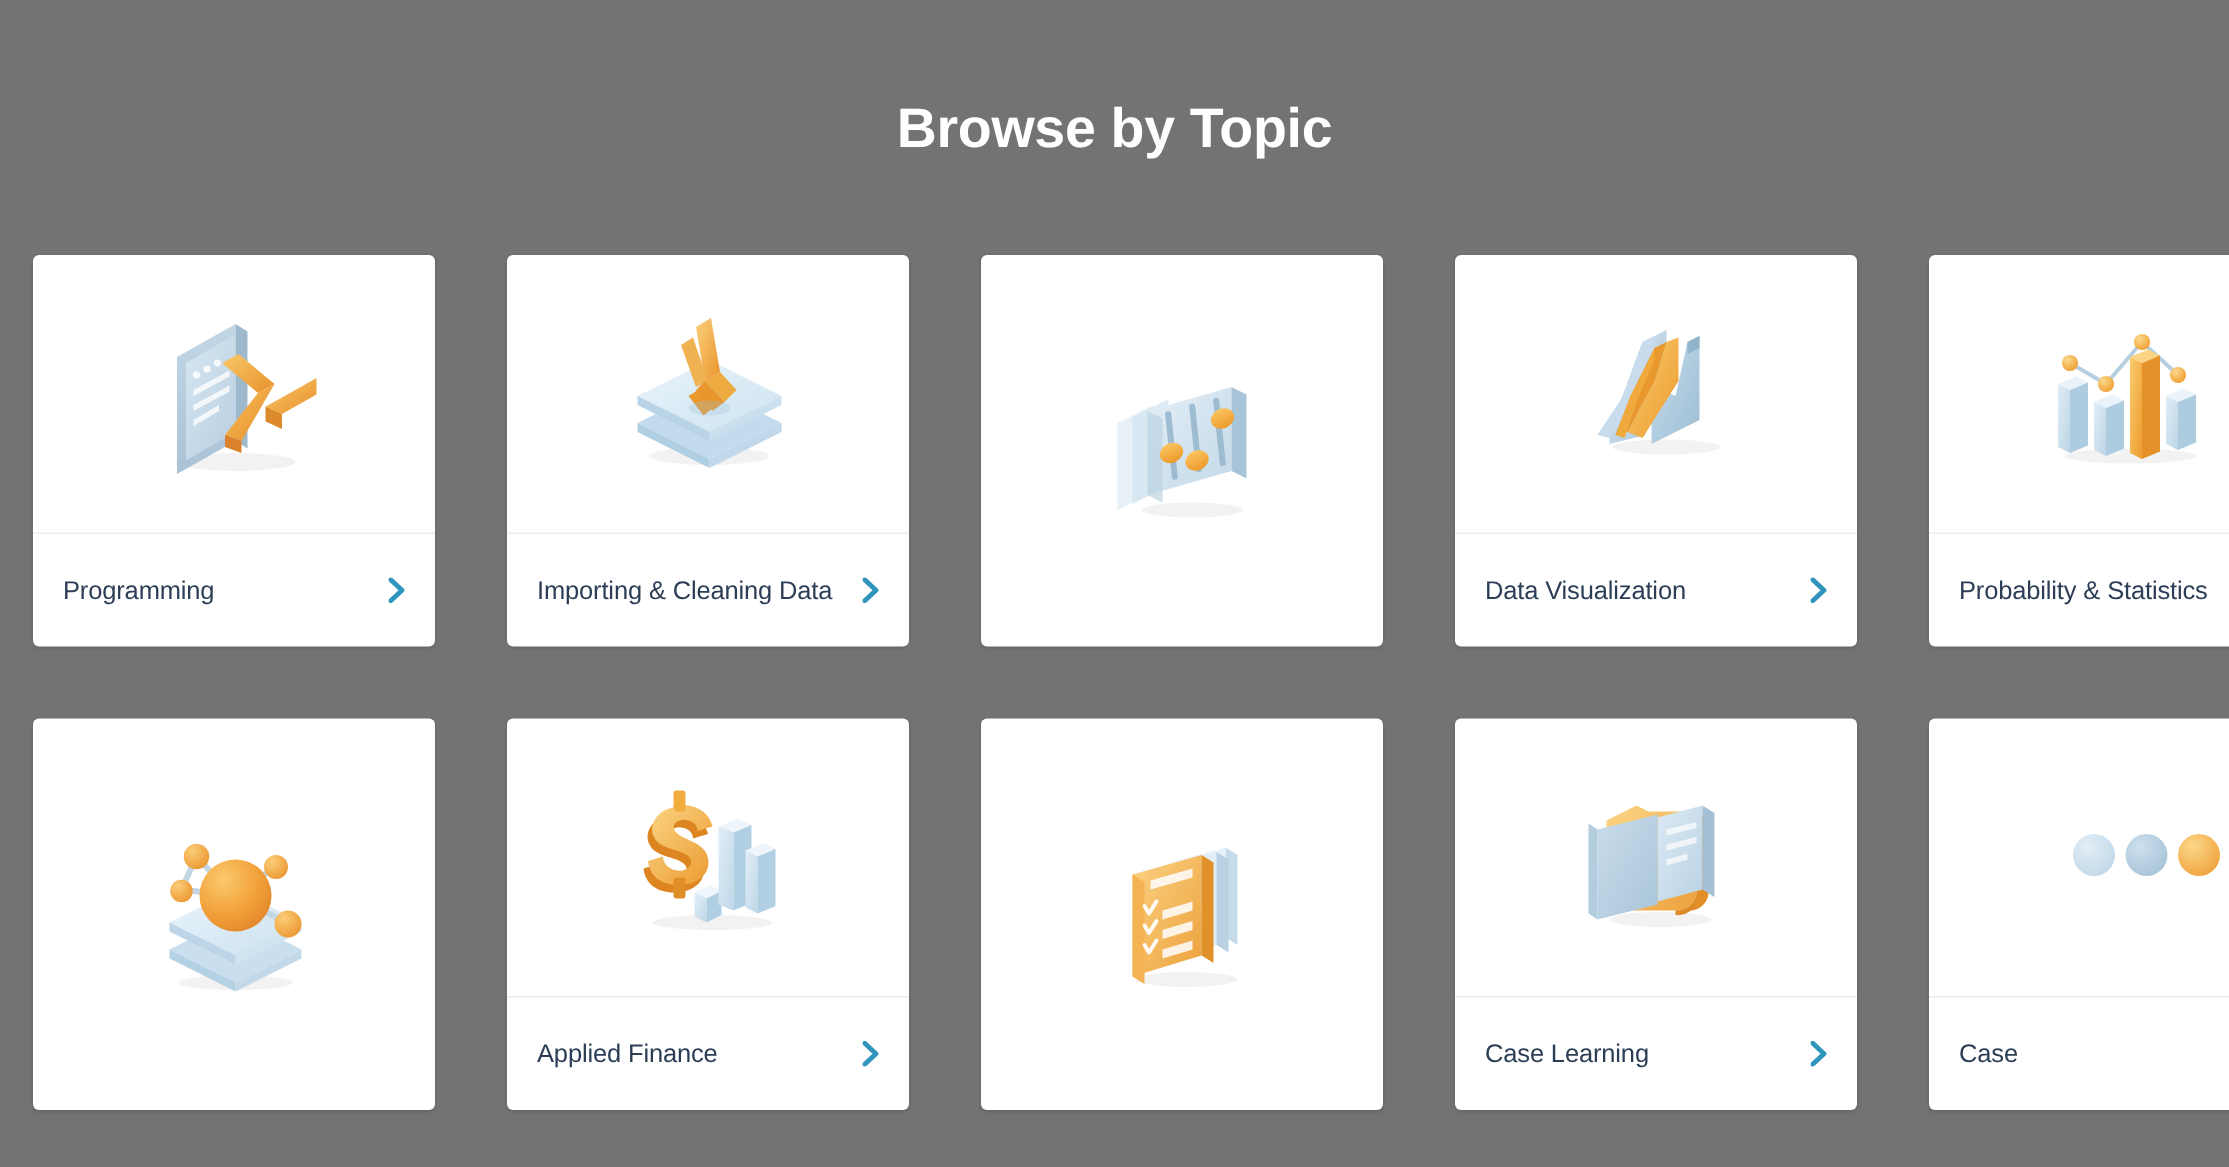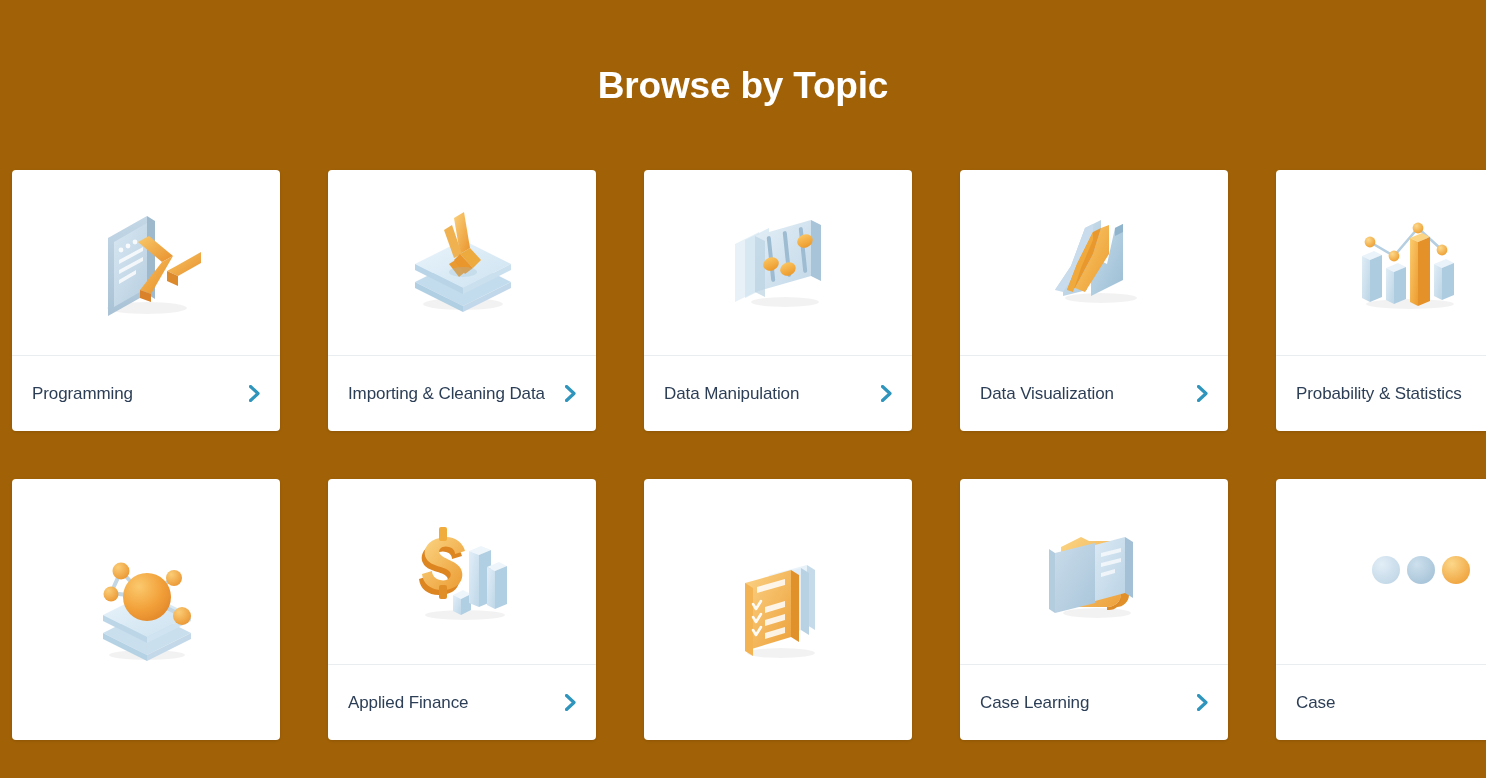--- a/index.html
+++ b/index.html
@@ -13,40 +13,40 @@
   body {
     background: #2790b8;
     font-family: "Liberation Sans", sans-serif;
     -webkit-font-smoothing: antialiased;
   }
 
   .page {
     position: relative;
     width: 1486px;
     height: 778px;
-    background: #a16207;
+    background: #737373;
   }
 
   .page-title {
     position: absolute;
     top: 60px;
     left: 0;
     width: 1486px;
     text-align: center;
     font-size: 37px;
     font-weight: bold;
     color: #ffffff;
     letter-spacing: -0.2px;
     line-height: 52px;
   }
 
   .grid {
     position: absolute;
     top: 170px;
-    left: 12px;
+    left: 22px;
     width: 1442px;
     display: grid;
     grid-template-columns: repeat(5, 268px);
     grid-auto-rows: 261px;
     column-gap: 22px;
     row-gap: 20px;
     gap: 48px;
   }
 
   .topic-card {
@@ -215,28 +215,20 @@
           <g>
             <rect x="56" y="38" width="4" height="46" rx="2" transform="rotate(-6 58 61)" fill="#9dbbd1"></rect>
             <rect x="72" y="33" width="4" height="46" rx="2" transform="rotate(-6 74 56)" fill="#9dbbd1"></rect>
             <rect x="88" y="29" width="4" height="46" rx="2" transform="rotate(-6 90 52)" fill="#9dbbd1"></rect>
           </g>
           <ellipse cx="58" cy="66" rx="8" ry="6.5" fill="url(#dm-or)" transform="rotate(-24 58 66)"></ellipse>
           <ellipse cx="75" cy="71" rx="8" ry="6.5" fill="url(#dm-or)" transform="rotate(-24 75 71)"></ellipse>
           <ellipse cx="92" cy="43" rx="8" ry="6.5" fill="url(#dm-or)" transform="rotate(-24 92 43)"></ellipse>
         </svg>
       </div>
-      <div class="card-footer">
-        <span class="card-label">Data Manipulation</span>
-        <span class="chevron">
-          <svg width="11" height="17" viewBox="0 0 11 17">
-              <path d="M1.5 1.5 L9 8.5 L1.5 15.5" fill="none" stroke="#2f95bd" stroke-width="3.2" stroke-linecap="round" stroke-linejoin="round"></path>
-            </svg>
-        </span>
-      </div>
     </div>
 
     <div class="topic-card">
       <div class="card-icon-area">
         <svg width="130" height="126" viewBox="0 0 130 126">
           <defs>
             <linearGradient id="dv-b1" x1="0" y1="0" x2="1" y2="1">
               <stop offset="0" stop-color="#d5e6f2"></stop>
                 <stop offset="1" stop-color="#a9c6da"></stop>
             </linearGradient>

